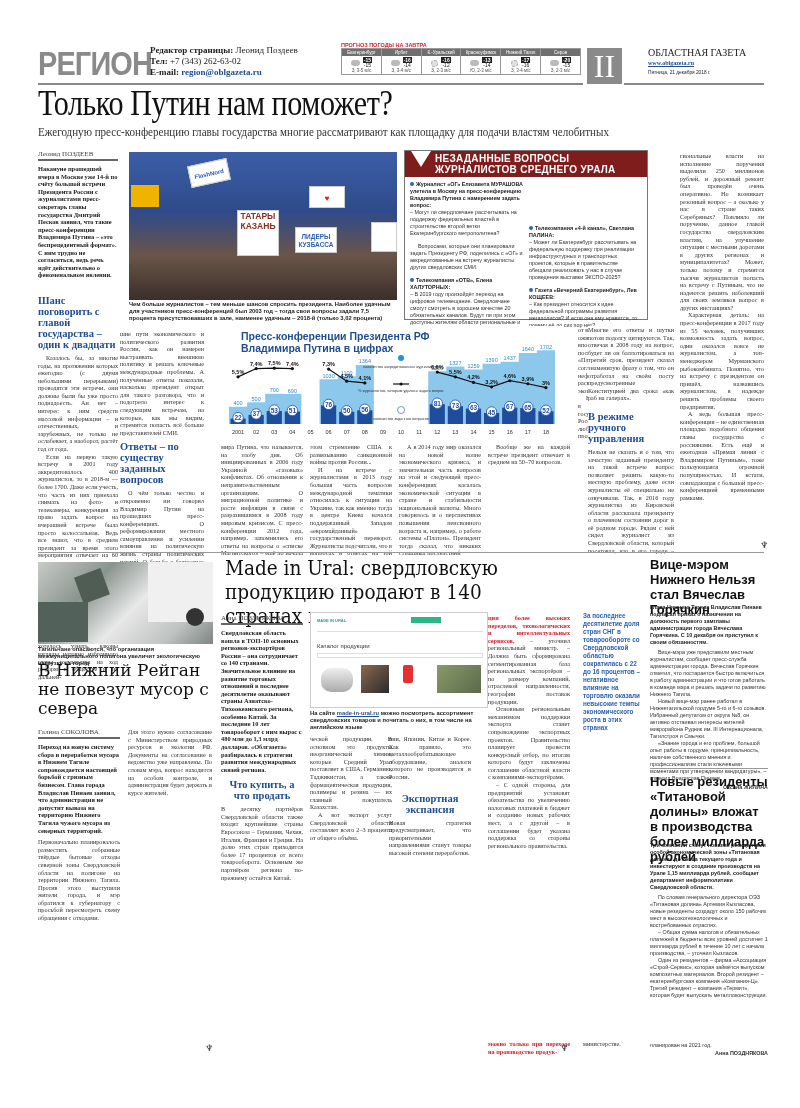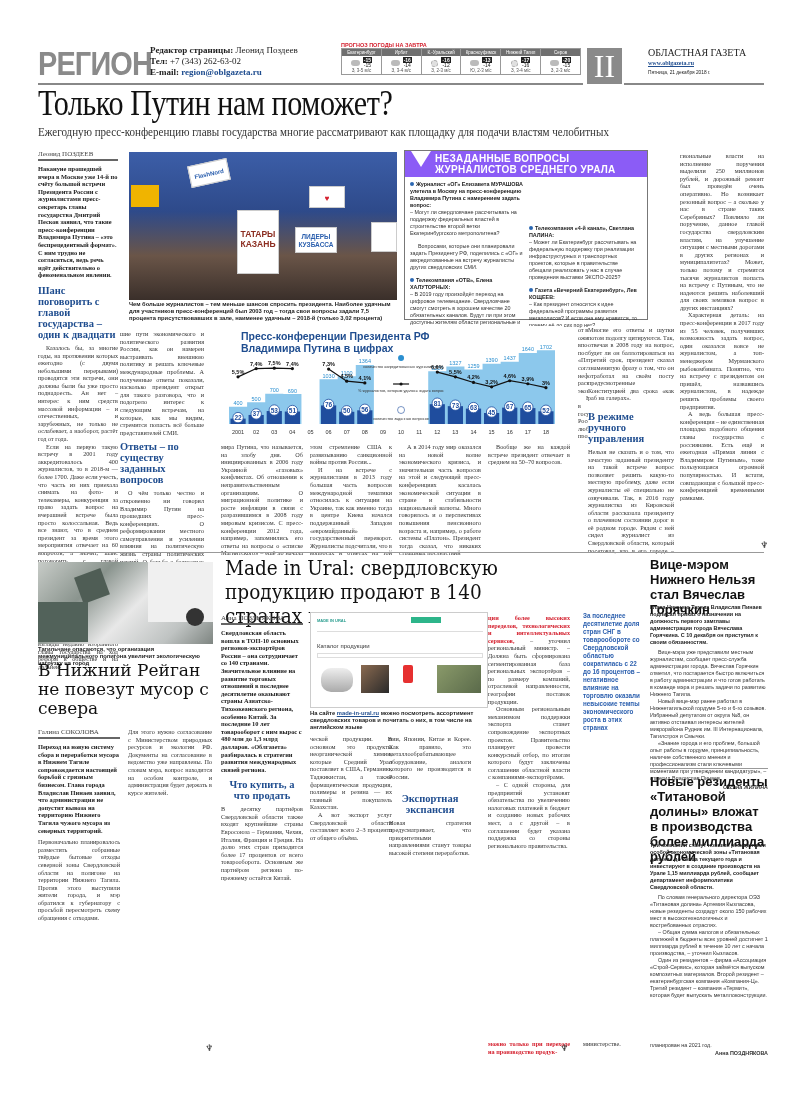--- a/index.html
+++ b/index.html
@@ -29,21 +29,21 @@
 .pagenum{left:587px;top:48px;width:35px;height:36px;background:#8a8a8a;color:#fff;font-family:"Liberation Serif",serif;font-size:32px;line-height:36px;text-align:center}
 .paper-name{left:648px;top:47px;font-family:"Liberation Serif",serif;font-size:10px;color:#222}
 .paper-url{left:648px;top:60px;font-family:"Liberation Serif",serif;font-size:6px;color:#1f4d8f;font-weight:bold;text-decoration:underline}
 .paper-date{left:648px;top:70px;font-family:"Liberation Sans",sans-serif;font-size:4.8px;color:#222}
 .main-title{left:38px;top:84px;font-family:"Liberation Serif",serif;font-size:35px;color:#111;letter-spacing:-.5px;transform:scaleX(.86);transform-origin:left}
 .main-sub{left:38px;top:125px;font-family:"Liberation Serif",serif;font-size:12px;color:#333;transform:scaleX(.92);transform-origin:left}
 .photo{background:linear-gradient(180deg,#3c5ea8 0%,#2e4a8a 40%,#6a5548 70%,#3a2f2a 100%);overflow:hidden}
 .sign{position:absolute;background:#fff;font-family:"Liberation Sans",sans-serif;font-weight:bold;text-align:center;border:1px solid #ccc}
 .caption{font-family:"Liberation Sans",sans-serif;font-weight:bold;font-size:5.8px;line-height:7px;color:#222}
 .box{border:1px solid #777}
-.boxhead{background:#8b5cf6;color:#fff;font-family:"Liberation Sans",sans-serif;font-weight:bold;font-size:10px;padding:2px 0 2px 30px;position:relative;letter-spacing:.3px}
+.boxhead{background:#7f1d1d;color:#fff;font-family:"Liberation Sans",sans-serif;font-weight:bold;font-size:10px;padding:2px 0 2px 30px;position:relative;letter-spacing:.3px}
 .boxhead .tri{position:absolute;left:6px;top:0;width:0;height:0;border-left:10px solid transparent;border-right:10px solid transparent;border-top:16px solid #fff}
 .qtxt{font-family:"Liberation Sans",sans-serif;font-size:5.4px;line-height:7px;color:#333}
 .qtxt b{font-weight:bold;color:#222}
 .dot{display:inline-block;width:4px;height:4px;border-radius:50%;background:#2b67b1;margin-right:2px}
 .chart{left:221px;top:326px;width:342px;height:112px;background:#fff}
 .chart-title{left:20px;top:4px;font-family:"Liberation Sans",sans-serif;font-weight:bold;font-size:10.5px;line-height:12px;color:#1f4d8f}
 .redtxt{color:#d4202e;font-weight:bold}
 .bluebox{font-family:"Liberation Sans",sans-serif;font-weight:bold;font-size:6.3px;line-height:8px;color:#2b5fae}
 .mid-title{left:225px;top:556px;font-family:"DejaVu Serif",serif;font-size:21px;line-height:24px;color:#111;transform:scaleX(.88);transform-origin:left}
 .side-title{font-family:"Liberation Sans",sans-serif;font-weight:bold;color:#111;font-size:13px;line-height:15px}
@@ -119,32 +119,32 @@
 <div class="abs paper-date">Пятница, 21 декабря 2018 г.</div>
 <div class="abs hline" style="left:38px;top:83px;width:545px"></div>
 <div class="abs hline" style="left:624px;top:83px;width:140px"></div>
 
 <div class="abs main-title">Только Путин нам поможет?</div>
 <div class="abs main-sub">Ежегодную пресс-конференцию главы государства многие рассматривают как площадку для подачи властям челобитных</div>
 
 <div class="abs" style="left:38px;top:150px;width:80px">
   <div class="byline">Леонид ПОЗДЕЕВ</div>
   <div class="lead" style="margin-top:4px">Накануне прошедшей вчера в Москве уже 14-й по счёту большой встречи Президента России с журналистами пресс-секретарь главы государства Дмитрий Песков заявил, что такие пресс-конференции Владимира Путина – «это беспрецедентный формат». С ним трудно не согласиться, ведь речь идёт действительно о феноменальном явлении.</div>
-  <div class="sub" style="margin-top:6px">Шанс поговорить с главой государства – один к двадцати</div>
+  <div class="sub" style="margin-top:16px">Шанс поговорить с главой государства – один к двадцати</div>
   <div class="txt" style="margin-top:4px">
     <p>Казалось бы, за многие годы, на протяжении которых ежегодно (с двумя небольшими перерывами) проводятся эти встречи, они должны были бы уже просто поднадоесть. Ан нет – интерес к ним средств массовой информации – и отечественных, и зарубежных, не только не ослабевает, а наоборот, растёт год от года.</p>
     <p>Если на первую такую встречу в 2001 году аккредитовалось 400 журналистов, то в 2018-м — более 1700. Даже если учесть, что часть из них приехала снимать на фото- и телекамеры, конкуренция за право задать вопрос на вчерашней встрече была просто колоссальная. Ведь все знают, что в среднем президент за время этого мероприятия отвечает на 60 вопросов, а значит, шанс поговорить с главой государства — не выше, чем один к двадцати.</p>
     <p>Чем это объяснить? Проявленный на первой большой встрече в 2001 году журналистами особый интерес к личности Владимира Путина вполне объясним тем, что всем хотелось узнать, каковы взгляды недавно избранного главы государства на ход реформ в обществе и на дальней-</p>
   </div>
 </div>
 
 <div class="abs photo" style="left:129px;top:152px;width:268px;height:148px">
   <div class="sign" style="left:60px;top:10px;width:40px;height:22px;font-size:6px;color:#2b5fae;transform:rotate(-12deg);line-height:22px">FlashNord</div>
   <div class="sign" style="left:2px;top:33px;width:28px;height:22px;background:#f0b400;border:none"></div>
-  <div class="sign" style="left:108px;top:58px;width:42px;height:64px;font-size:8.5px;line-height:10px;color:#8b2c20;padding-top:18px">TATAPЫ КАЗАНЬ</div>
+  <div class="sign" style="left:108px;top:58px;width:42px;height:46px;font-size:8.5px;line-height:10px;color:#8b2c20;">TATAPЫ КАЗАНЬ</div>
   <div class="sign" style="left:166px;top:75px;width:42px;height:26px;font-size:6.5px;line-height:8px;color:#2b5fae;padding-top:5px">ЛИДЕРЫ КУЗБАССА</div>
   <div class="sign" style="left:180px;top:34px;width:36px;height:22px"><span style="color:#d4202e;font-size:8px;line-height:22px">♥</span></div>
   <div class="sign" style="left:242px;top:70px;width:26px;height:30px"></div>
 </div>
 <div class="abs caption" style="left:129px;top:301px;width:268px">Чем больше журналистов – тем меньше шансов спросить президента. Наиболее удачным для участников пресс-конференций был 2003 год – тогда свои вопросы задали 7,5 процента присутствовавших в зале, наименее удачным – 2018-й (только 3,02 процента)</div>
 
 <div class="abs" style="left:120px;top:330px;width:84px">
   <div class="txt">шие пути экономического и политического развития России, как он намерен выстраивать внешнюю политику и решать ключевые международные проблемы. А полученные ответы показали, насколько президент открыт для такого разговора, что и подогрело интерес к следующим встречам, на которые, как мы видим, стремится попасть всё больше представителей СМИ.</div>
   <div class="sub" style="margin-top:5px">Ответы – по существу заданных вопросов</div>
   <div class="txt" style="margin-top:4px">

